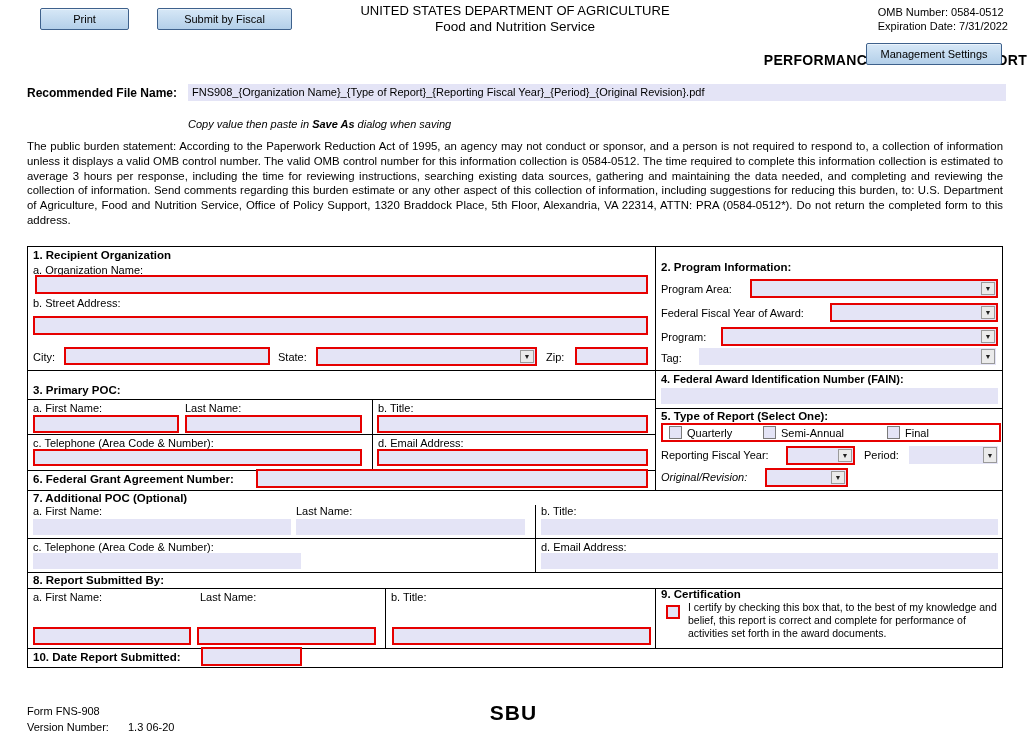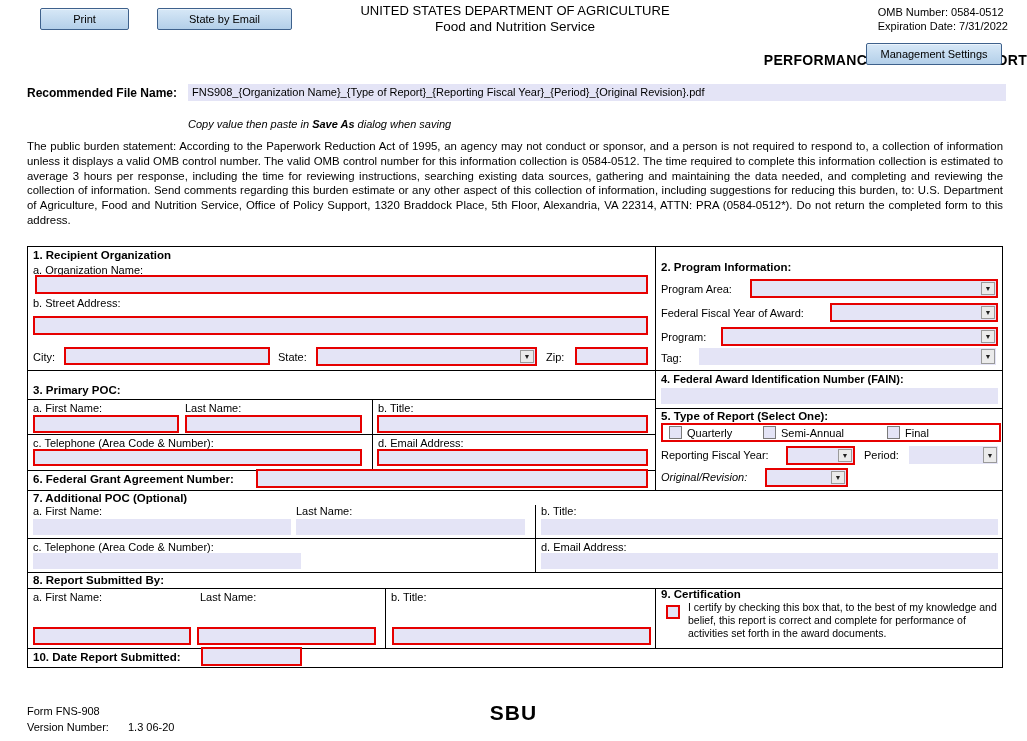--- a/index.html
+++ b/index.html
@@ -32,21 +32,21 @@
   .cb { position:absolute; width:13px; height:13px; background:#e4e4f6; border:1px solid #7a7a7a; }
   .frame { position:absolute; border:1px solid #000; }
   .redbox { position:absolute; border:2px solid #e60000; }
 </style>
 </head>
 <body>
 
 <div class="page">
 
   <button class="btn" style="left:40px;top:8px;width:89px;height:22px;">Print</button>
-  <button class="btn" style="left:157px;top:8px;width:135px;height:22px;">State by Email</button>
+  <button class="btn" style="left:157px;top:8px;width:135px;height:22px;">Submit by Fiscal</button>
 
   <div style="position:absolute;left:250px;top:3px;width:530px;text-align:center;">
     <div style="font-size:13px;">UNITED STATES DEPARTMENT OF AGRICULTURE</div>
     <div style="font-size:13.5px;margin-top:1px;">Food and Nutrition Service</div>
   </div>
 
   <div style="position:absolute;right:19px;top:6px;text-align:left;font-size:11px;">
     <div>OMB Number: 0584-0512</div>
     <div style="margin-top:2px;">Expiration Date: 7/31/2022</div>
   </div>

